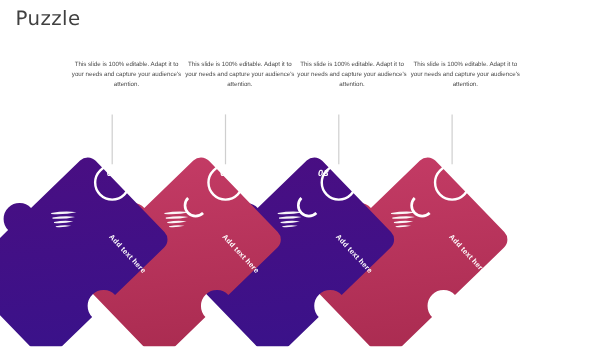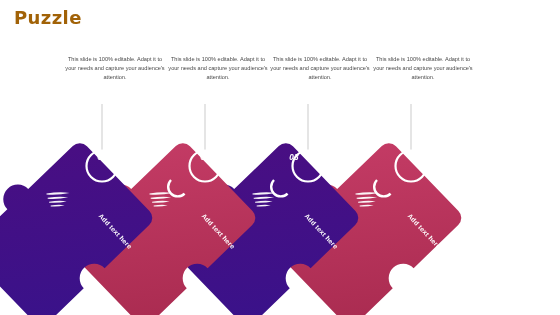--- a/index.html
+++ b/index.html
@@ -12,23 +12,23 @@
   }
   #slide{
     position:absolute;left:0;top:0;width:560px;height:315px;
     background:#ffffff;
   }
   
   #page-title{
     position:absolute;
     left:14px;top:7px;
     font-size:18px;
-    font-weight:700;
+    font-weight:400;
     letter-spacing:.4px;
-    color:#a16207;
+    color:#404040;
     font-family:"DejaVu Sans","Liberation Sans",sans-serif;
     white-space:nowrap;
   }
   
   .desc{
     position:absolute;
     width:104px;
     font-size:5.6px;
     line-height:9px;
     text-align:center;

